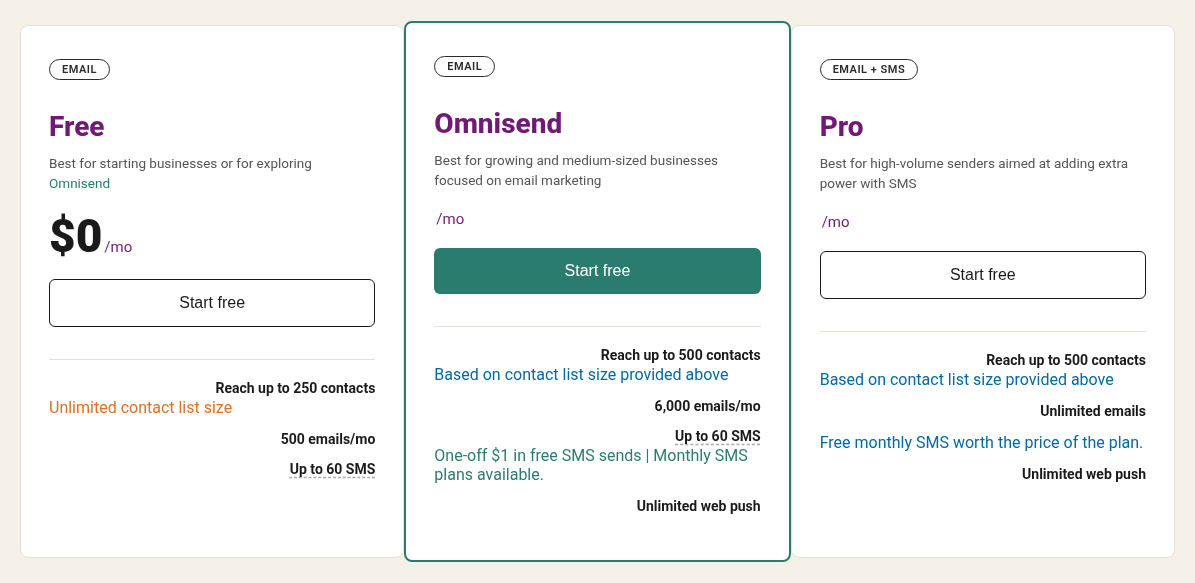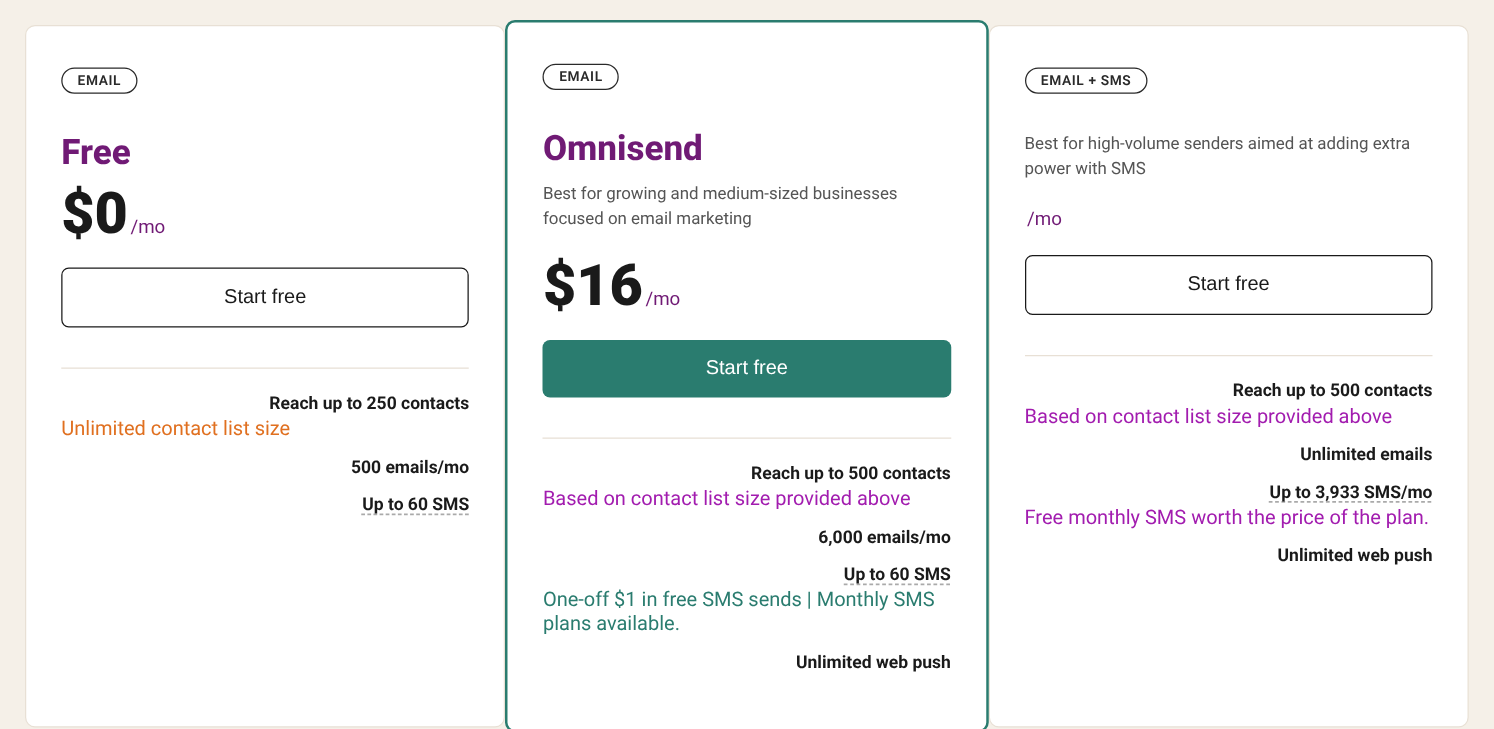--- a/index.html
+++ b/index.html
@@ -111,64 +111,62 @@
     }
     .feature-subtitle {
       font-size: 16px;
       color: #e07020;
       margin-top: 2px;
     }
     .feature-subtitle.teal {
       color: #2a7c6f;
     }
     .feature-subtitle.gray {
-      color: #a21caf;
+      color: #0369a1;
     }
     .feature-title.underline {
       text-decoration: underline;
       text-decoration-style: dashed;
       text-underline-offset: 3px;
       text-decoration-color: #aaa;
     }
   </style>
 </head>
 <body>
 
 <div class="pricing-container">
-<div class="pricing-card"><div class="badge">EMAIL</div><div class="plan-name">Free</div><div class="price-row">
+<div class="pricing-card"><div class="badge">EMAIL</div><div class="plan-name">Free</div><div class="plan-description">Best for starting businesses or for exploring <span style="color:#2a7c6f;">Omnisend</span></div><div class="price-row">
         <span class="price-amount">$0</span>
         <span class="price-period">/mo</span>
       </div><button class="cta-button outline">Start free</button><hr class="divider"><div class="feature-item">
         <div class="feature-title">Reach up to 250 contacts</div>
         <div class="feature-subtitle">Unlimited contact list size</div>
       </div><div class="feature-item">
         <div class="feature-title">500 emails/mo</div>
       </div><div class="feature-item">
         <div class="feature-title underline">Up to 60 SMS</div>
       </div></div>
     <div class="pricing-card featured"><div class="badge">EMAIL</div><div class="plan-name">Omnisend</div><div class="plan-description">Best for growing and medium-sized businesses focused on email marketing</div><div class="price-row">
-        <span class="price-amount">$16</span>
         <span class="price-period">/mo</span>
       </div><button class="cta-button filled">Start free</button><hr class="divider"><div class="feature-item">
         <div class="feature-title">Reach up to 500 contacts</div>
         <div class="feature-subtitle gray">Based on contact list size provided above</div>
       </div><div class="feature-item">
         <div class="feature-title">6,000 emails/mo</div>
       </div><div class="feature-item">
         <div class="feature-title underline">Up to 60 SMS</div>
         <div class="feature-subtitle teal">One-off $1 in free SMS sends | Monthly SMS plans available.</div>
       </div><div class="feature-item">
         <div class="feature-title">Unlimited web push</div>
       </div></div>
-    <div class="pricing-card"><div class="badge">EMAIL + SMS</div><div class="plan-description">Best for high-volume senders aimed at adding extra power with SMS</div><div class="price-row">
+    <div class="pricing-card"><div class="badge">EMAIL + SMS</div><div class="plan-name">Pro</div><div class="plan-description">Best for high-volume senders aimed at adding extra power with SMS</div><div class="price-row">
         <span class="price-period">/mo</span>
       </div><button class="cta-button outline">Start free</button><hr class="divider"><div class="feature-item">
         <div class="feature-title">Reach up to 500 contacts</div>
         <div class="feature-subtitle gray">Based on contact list size provided above</div>
       </div><div class="feature-item">
         <div class="feature-title">Unlimited emails</div>
       </div><div class="feature-item">
-        <div class="feature-title underline">Up to 3,933 SMS/mo</div>
         <div class="feature-subtitle gray">Free monthly SMS worth the price of the plan.</div>
       </div><div class="feature-item">
         <div class="feature-title">Unlimited web push</div>
       </div></div>
   </div>
 
 </body></html>

